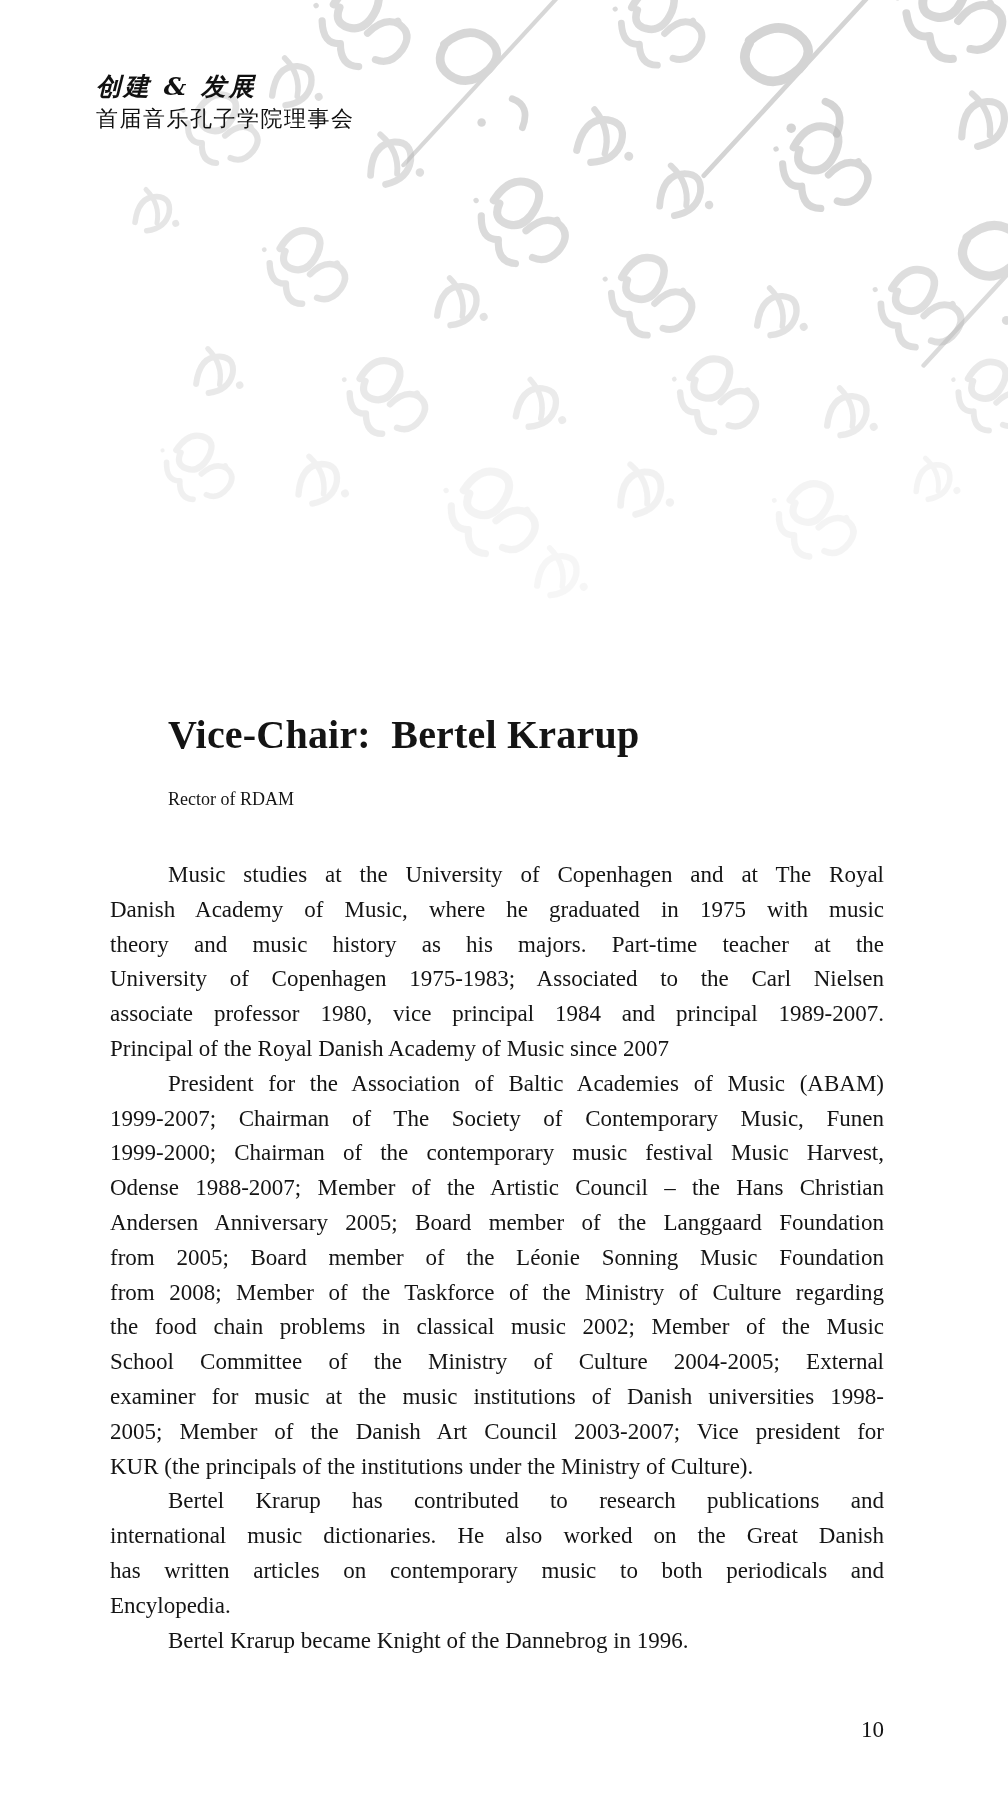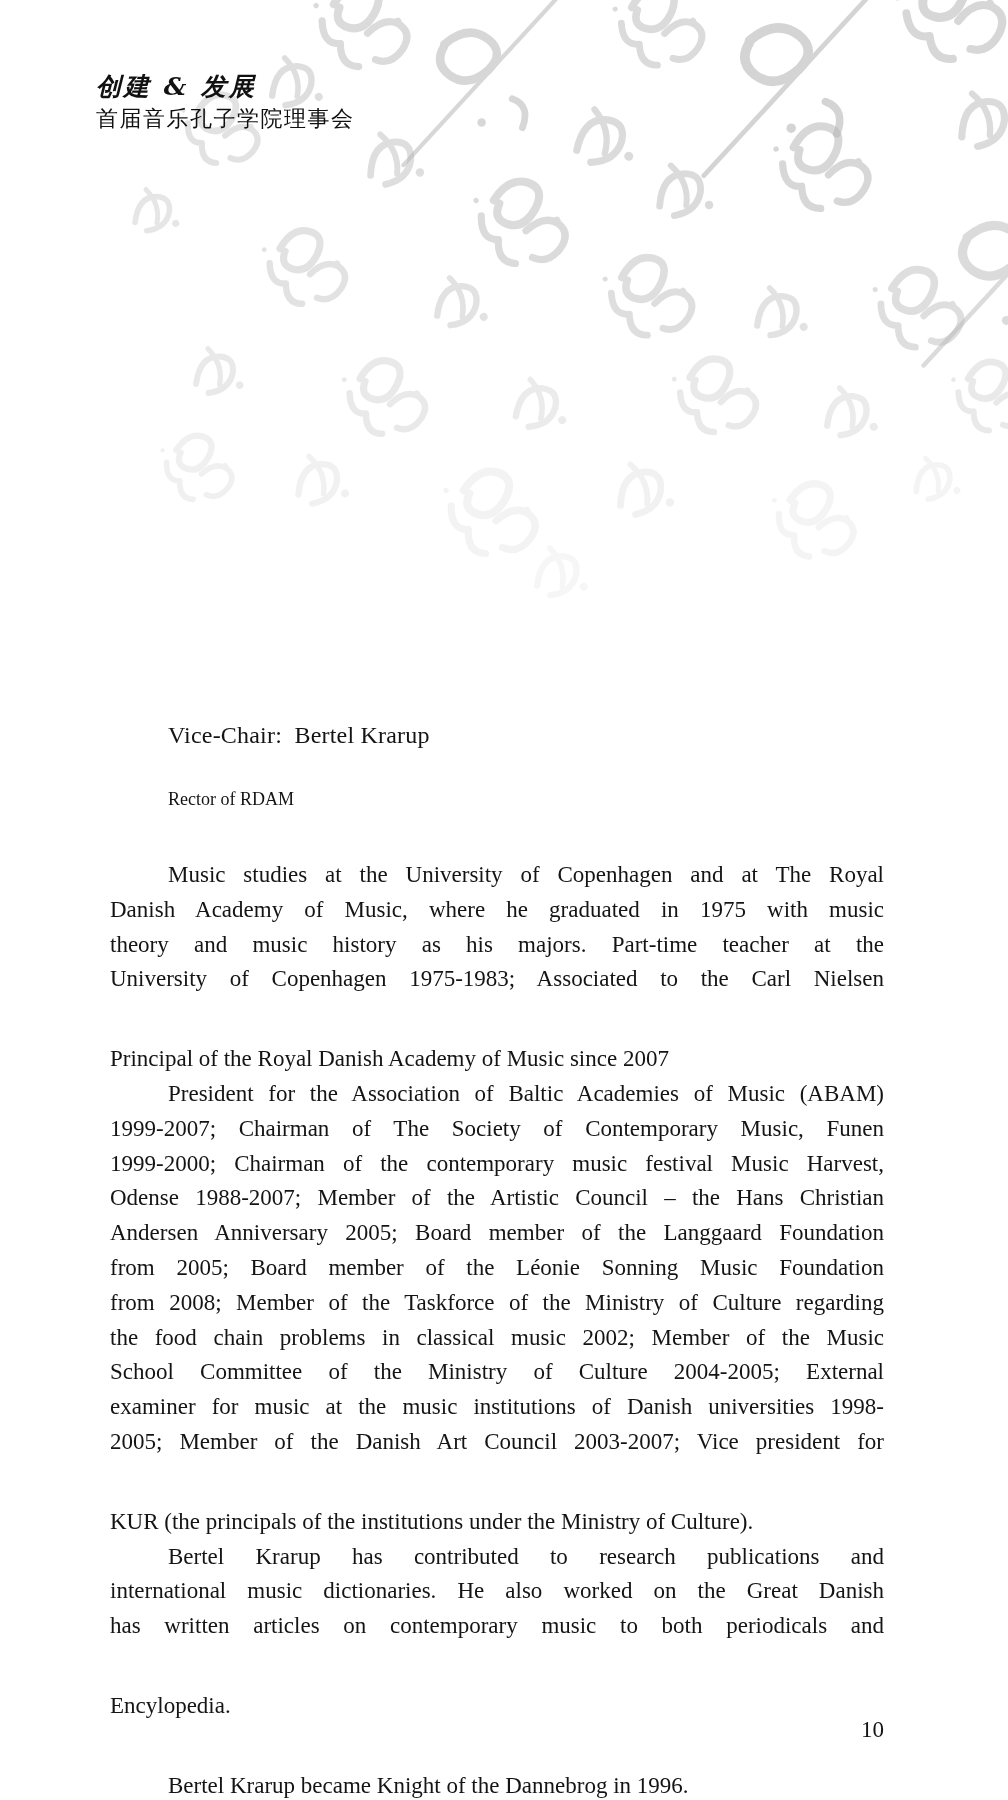--- a/index.html
+++ b/index.html
@@ -28,39 +28,39 @@
     font-family:"DejaVu Sans", sans-serif;
     font-weight:500;
     font-size:22px; line-height:26px; margin-top:4px;
     letter-spacing:1.5px; color:#111;
   }
   .article {
     position:absolute; left:110px; top:0; width:774px; z-index:1;
   }
   .doc-title {
     position:absolute; left:58px; top:717px;
-    font-size:24px; font-weight:normal; line-height:36px;
+    font-size:40px; font-weight:bold; line-height:36px;
     white-space:pre-wrap; letter-spacing:0.2px;
   }
   .doc-subtitle {
     position:absolute; left:58px; top:785px;
     font-size:18px; line-height:28px;
   }
   .body-text {
     position:absolute; left:0; top:858px; width:774px;
     font-size:23px;
   }
   .line {
     height:34.8px; line-height:34.8px;
     overflow:hidden;
   }
   .line.j { text-align:justify; }
   .line.j::after { content:""; display:inline-block; width:100%; }
   .line.first { text-indent:58px; }
-  .line.last { text-align:left;margin-top:45px; }
+  .line.last { text-align:left; }
   .page-number {
     position:absolute; left:0; top:1712px; width:774px;
     text-align:right; font-size:23px; line-height:35px;
   }
 </style>
 </head>
 <body>
 
 <svg class="wm" width="1008" height="660" viewBox="0 0 1008 660">
   <defs>
@@ -125,20 +125,21 @@
 
 <div class="article">
   <div class="doc-title">Vice-Chair:  Bertel Krarup</div>
   <div class="doc-subtitle">Rector of RDAM</div>
   <div class="body-text">
       <div>
         <div class="line first j">Music studies at the University of Copenhagen and at The Royal</div>
         <div class="line j">Danish Academy of Music, where he graduated in 1975 with music</div>
         <div class="line j">theory and music history as his majors.  Part-time teacher at the</div>
         <div class="line j">University of Copenhagen 1975-1983; Associated to the Carl Nielsen</div>
+        <div class="line j">associate professor 1980, vice principal 1984 and principal 1989-2007.</div>
         <div class="line last">Principal of the Royal Danish Academy of Music since 2007</div>
       </div>
       <div>
         <div class="line first j">President for the Association of Baltic Academies of Music (ABAM)</div>
         <div class="line j">1999-2007; Chairman of The Society of Contemporary Music, Funen</div>
         <div class="line j">1999-2000; Chairman of the contemporary music festival Music Harvest,</div>
         <div class="line j">Odense 1988-2007;  Member of the Artistic Council – the Hans Christian</div>
         <div class="line j">Andersen Anniversary 2005; Board member of the Langgaard Foundation</div>
         <div class="line j">from 2005; Board member of the Léonie Sonning Music Foundation</div>
         <div class="line j">from 2008; Member of the Taskforce of the Ministry of Culture regarding</div>

